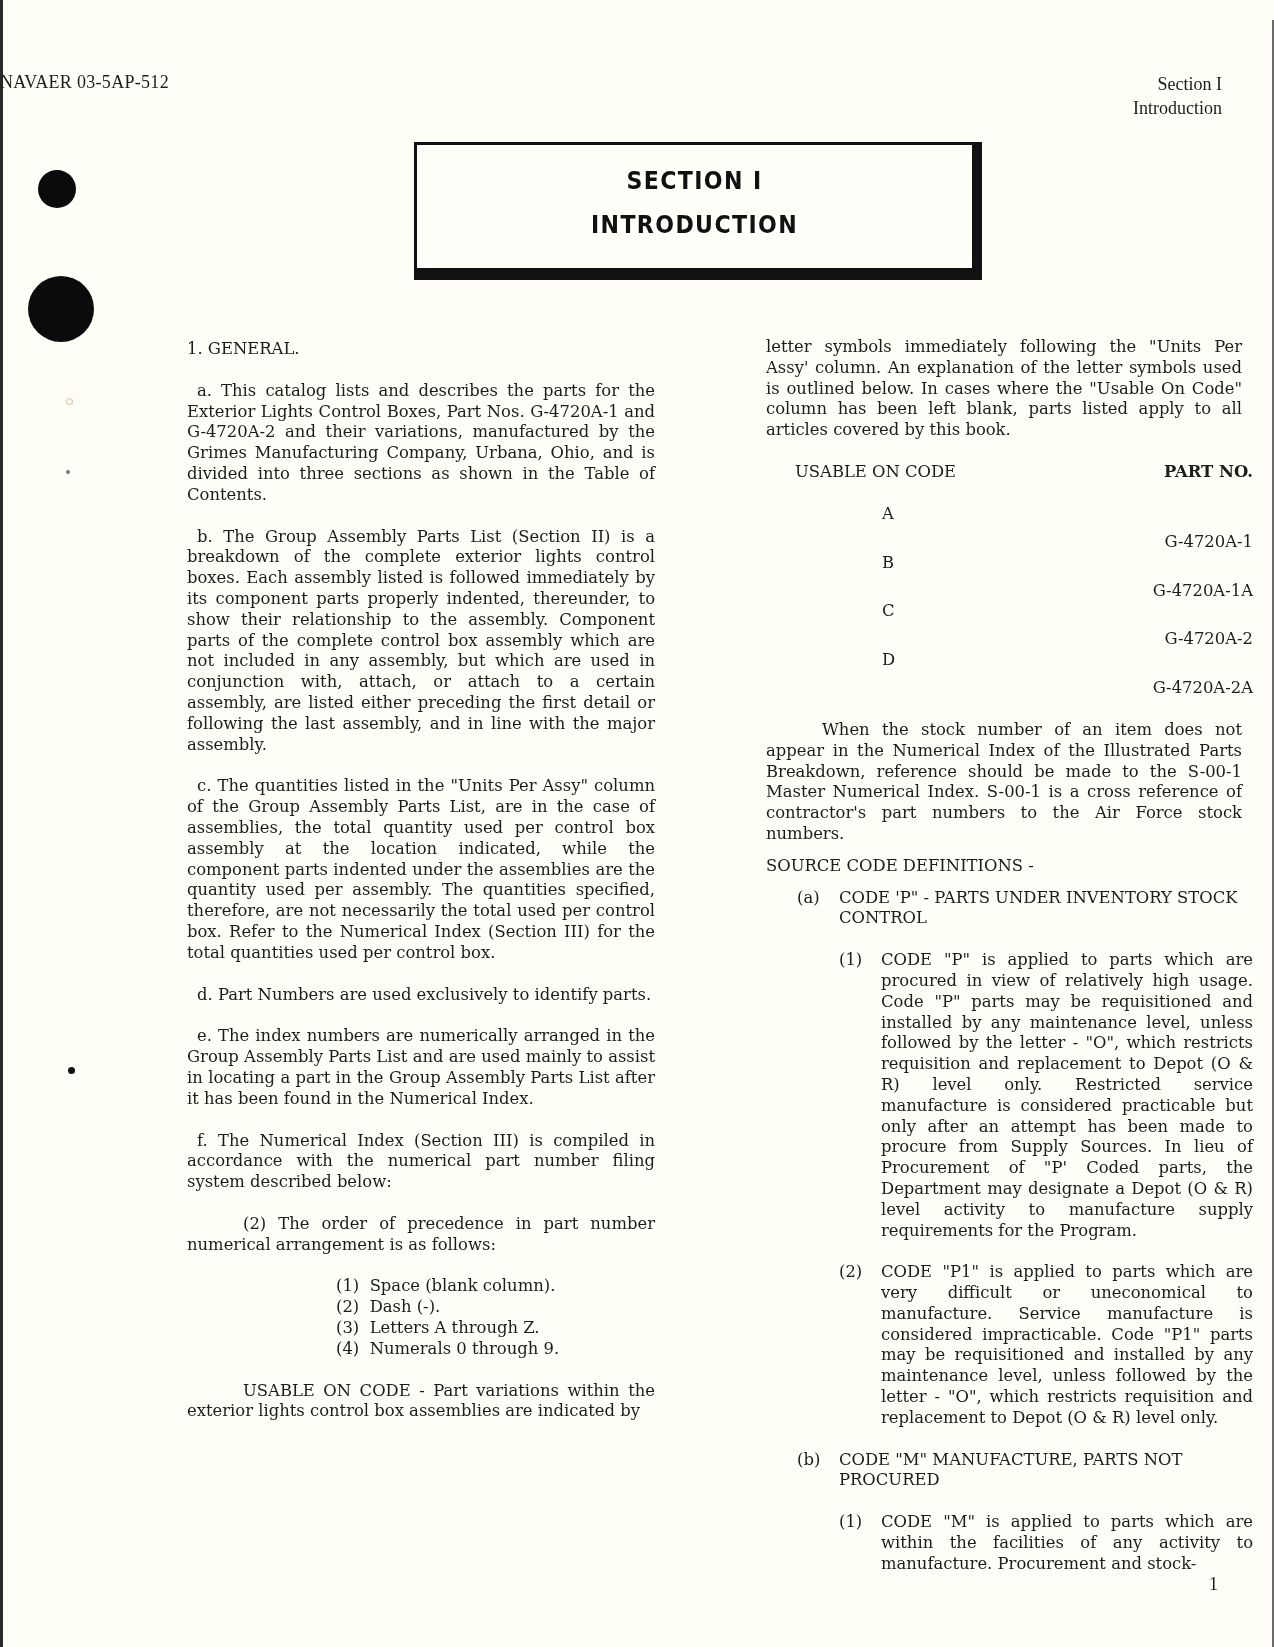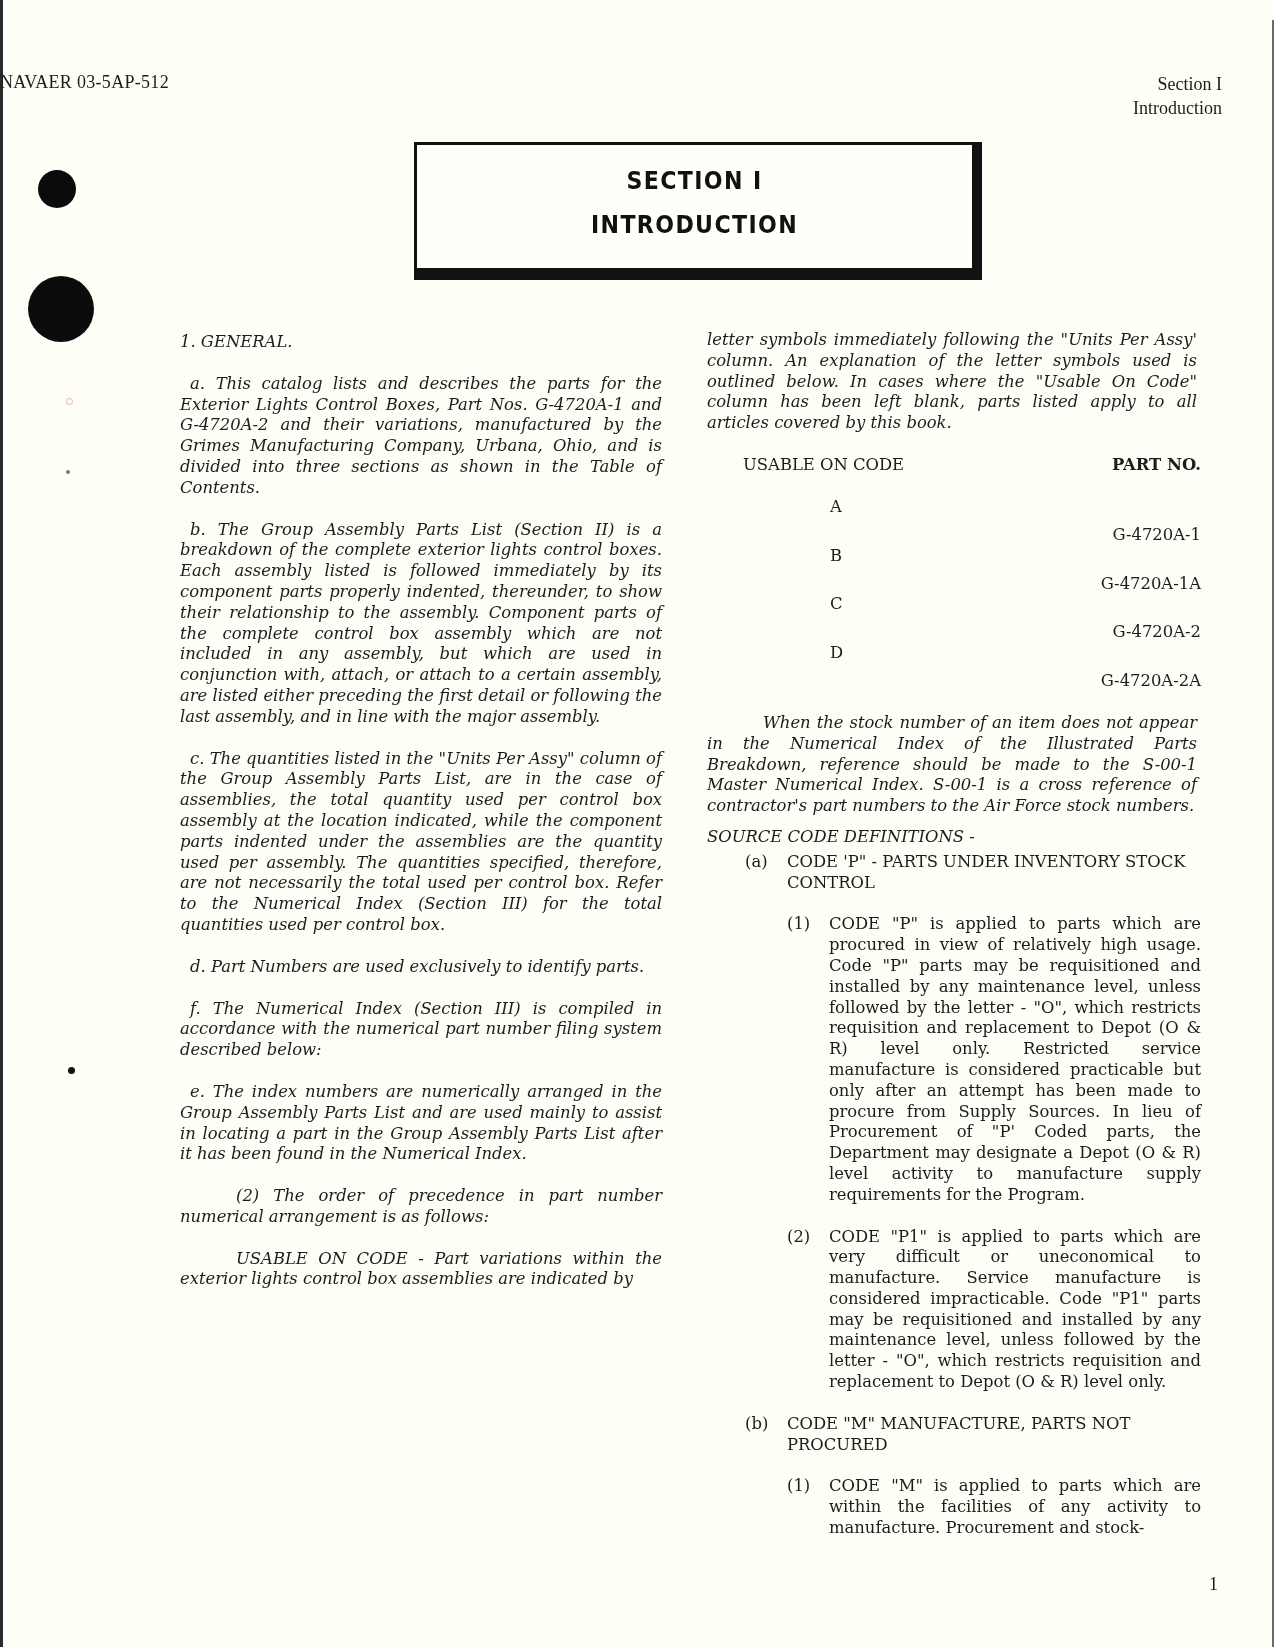--- a/index.html
+++ b/index.html
@@ -35,22 +35,22 @@
       transform: scaleX(0.92);
     }
     .title-line.l1 { margin-top: 22px; }
     .title-line.l2 { margin-top: 16px; }
 
     .col {
       position: absolute; font-size: 16.4px; line-height: 20.8px;
       text-align: justify;
     }
     .col-left { left: 176px; top: 328px; width: 490px; }
-    .col-right { left: 703px; top: 326px; width: 498px; }
-    p { margin: 4px; font-style: italic; }
+    .col-right { left: 755px; top: 326px; width: 498px; }
+    p { margin: 11px; }
     .gap { margin-top: 21px; }
     .indent1 { text-indent: 10px; }
     .indent2 { text-indent: 56px; }
     .heading { text-align: left; }
     .sublist { margin-left: 160px; text-align: left; }
     .sublist div { white-space: pre; }
 
     .code-table { margin-top: 21px; width: 100%; }
     .code-table .row { display: flex; justify-content: space-between; }
     .code-table .c1 { width: 310px; }
@@ -93,23 +93,29 @@
   <div class="title-line l1">SECTION I</div>
   <div class="title-line l2">INTRODUCTION</div>
 </div>
 
 <div class="col col-left">
   <p class="heading">1.  GENERAL.</p>
   <p class="gap indent1">a.  This catalog lists and describes the parts for the Exterior Lights Control Boxes, Part Nos. G-4720A-1 and G-4720A-2 and their variations, manufactured by the Grimes Manufacturing Company, Urbana, Ohio, and is divided into three sections as shown in the Table of Contents.</p>
   <p class="gap indent1">b.  The Group Assembly Parts List (Section II) is a breakdown of the complete exterior lights control boxes.  Each assembly listed is followed immediately by its component parts properly indented, thereunder, to show their relationship to the assembly.  Component parts of the complete control box assembly which are not included in any assembly, but which are used in conjunction with, attach, or attach to a certain assembly, are listed either preceding the first detail or following the last assembly, and in line with the major assembly.</p>
   <p class="gap indent1">c.  The quantities listed in the "Units Per Assy" column of the Group Assembly Parts List, are in the case of assemblies, the total quantity used per control box assembly at the location indicated, while the component parts indented under the assemblies are the quantity used per assembly.  The quantities specified, therefore, are not necessarily the total used per control box.  Refer to the Numerical Index (Section III) for the total quantities used per control box.</p>
   <p class="gap indent1">d.  Part Numbers are used exclusively to identify parts.</p>
+  <p class="gap indent1">e.  The index numbers are numerically arranged in the Group Assembly Parts List and are used mainly to assist in locating a part in the Group Assembly Parts List after it has been found in the Numerical Index.</p>
   <p class="gap indent1">f.  The Numerical Index (Section III) is compiled in accordance with the numerical part number filing system described below:</p>
-  <p class="gap indent1">e.  The index numbers are numerically arranged in the Group Assembly Parts List and are used mainly to assist in locating a part in the Group Assembly Parts List after it has been found in the Numerical Index.</p>
   <p class="gap indent2">(2)  The order of precedence in part number numerical arrangement is as follows:</p>
+  <div class="gap sublist">
+    <div>(1)  Space (blank column).</div>
+    <div>(2)  Dash (-).</div>
+    <div>(3)  Letters A through Z.</div>
+    <div>(4)  Numerals 0 through 9.</div>
+  </div>
   <p class="gap indent2">USABLE ON CODE - Part variations within the exterior lights control box assemblies are indicated by</p>
 </div>
 
 <div class="col col-right">
   <p>letter symbols immediately following the "Units Per Assy' column.  An explanation of the letter symbols used is outlined below.  In cases where the "Usable On Code" column has been left blank, parts listed apply to all articles covered by this book.</p>
 
   <div class="code-table">
     <div class="row hdr">
       <div class="c1">USABLE ON CODE</div>
       <div class="c2">PART NO.</div>

